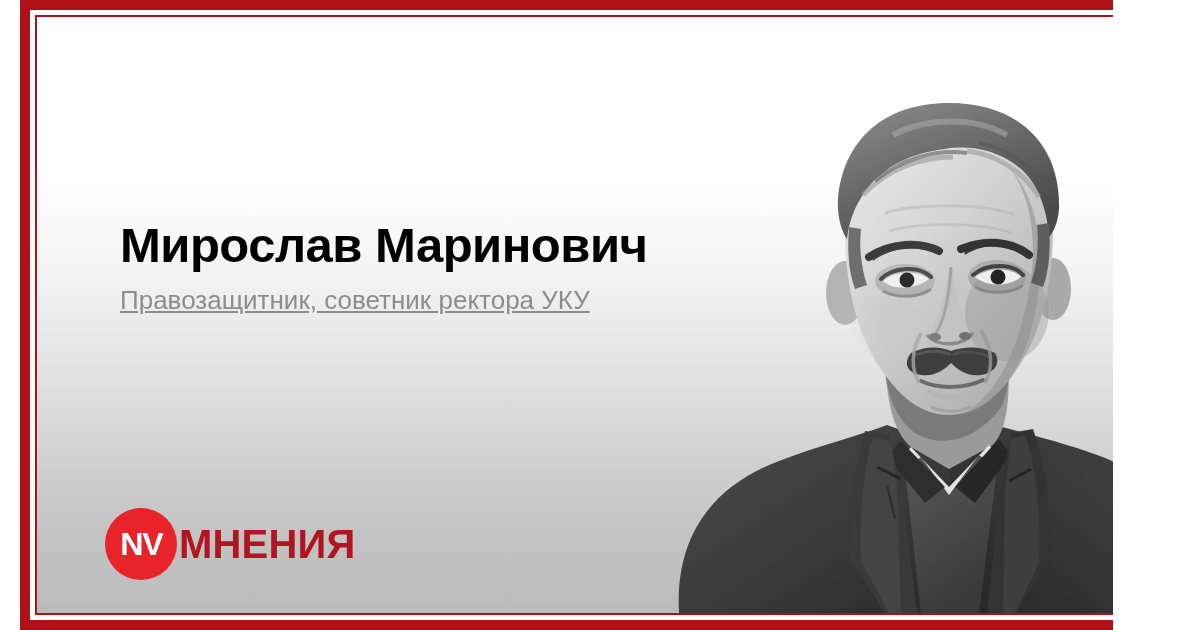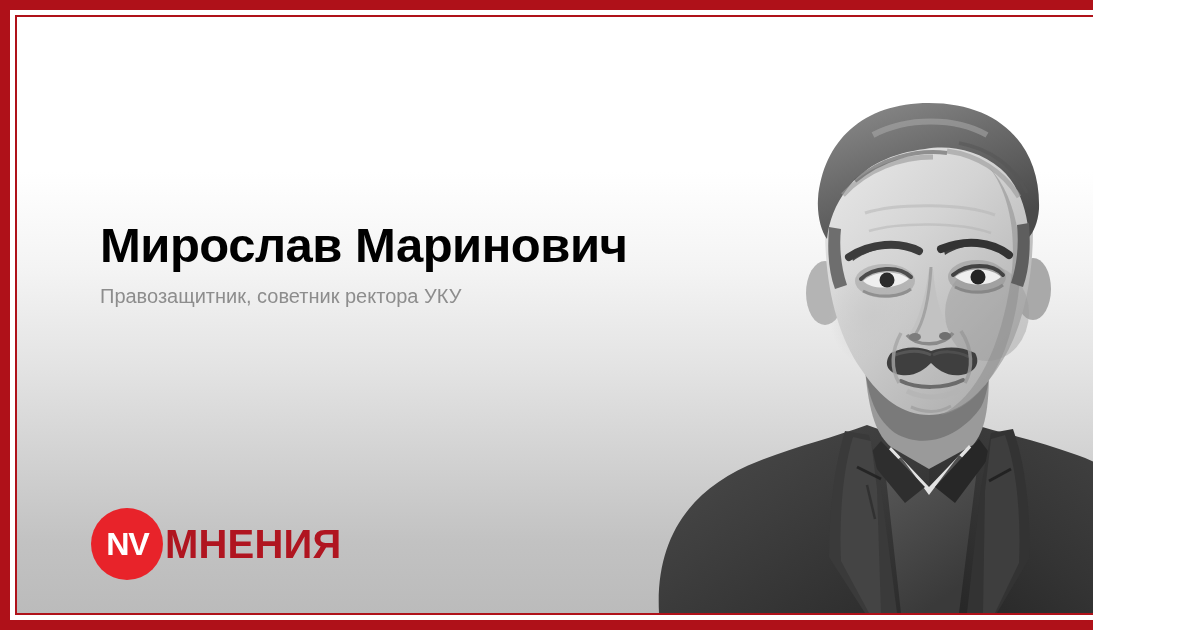--- a/index.html
+++ b/index.html
@@ -11,20 +11,21 @@
     font-family: "Liberation Sans", sans-serif;
   }
 
   .card {
     position: relative;
     width: 1093px;
     height: 630px;
     overflow: hidden;
     background: #af1119;
     box-sizing: border-box;
+    margin-left: 20px;
   }
 
   
   .gap-ring {
     position: absolute;
     left: 10px;
     top: 10px;
     width: 1180px;
     height: 610px;
     background: #ffffff;
@@ -71,31 +72,32 @@
     margin: 0;
     font-size: 49px;
     line-height: 1.06;
     font-weight: 700;
     letter-spacing: -0.5px;
     color: #000000;
     white-space: nowrap;
   }
   .subtitle {
     margin: 12px 0 0 0;
-    font-size: 20px;
+    font-size: 26px;
     line-height: 1.26;
     font-weight: 400;
     color: #8d8d8d;
     max-width: 625px;
+    text-decoration: underline;
   }
 
   
   .logo {
     position: absolute;
-    left: 74px;
+    left: 68px;
     top: 491px;
     display: flex;
     align-items: center;
     text-align: center;
   }
   .logo-badge {
     width: 72px;
     height: 72px;
     border-radius: 50%;
     background: #e8232a;

